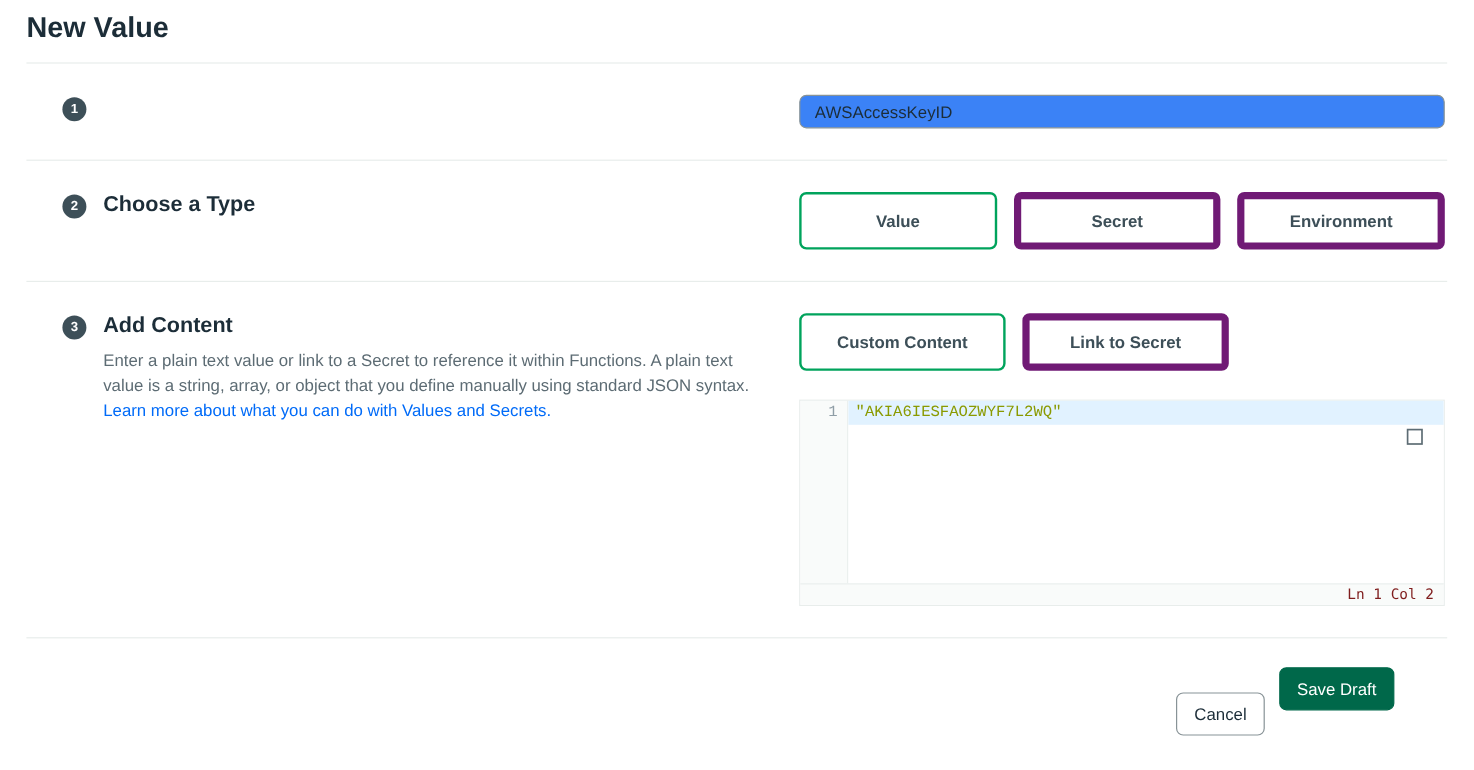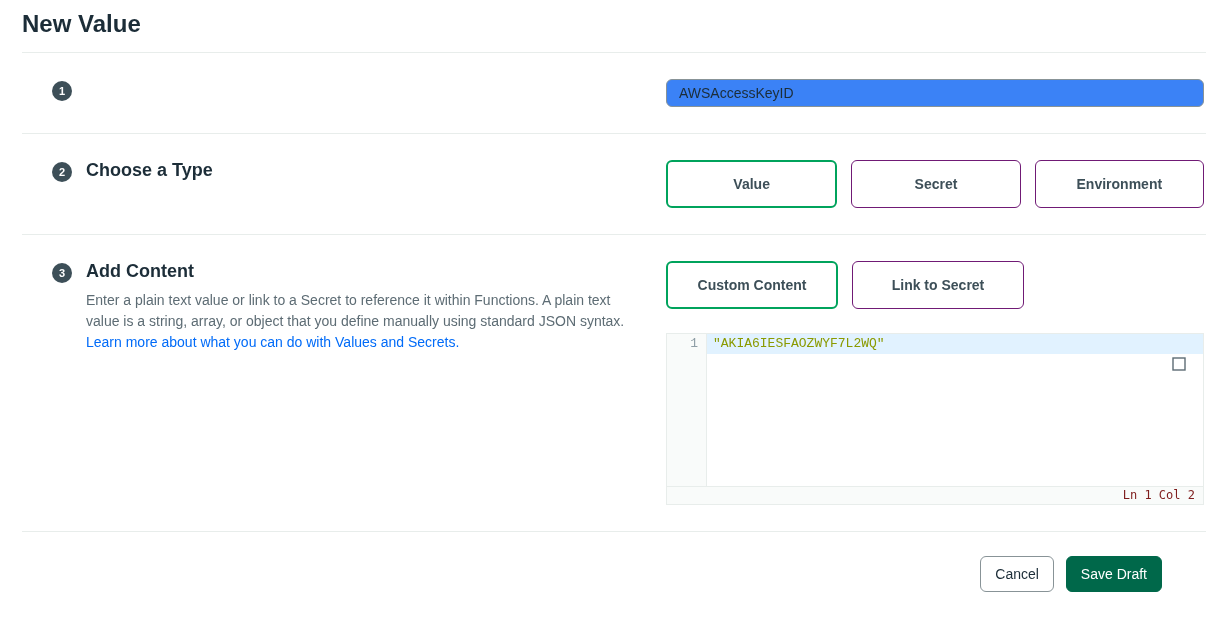--- a/index.html
+++ b/index.html
@@ -68,21 +68,21 @@
       padding: 0 12px;
       font-size: 14px;
       color: #1c2d38;
       background: #3b82f6;
     }
     
     .seg-row { display: flex; gap: 14px; }
     .seg-btn {
       flex: 1;
       height: 48px;
-      border: 1px solid #701a75;
+      border: 6px solid #701a75;
       border-radius: 6px;
       background: #fff;
       color: #3d4f58;
       font-size: 14px;
       font-weight: 600;
       cursor: pointer;
     }
     .seg-btn.selected {
       border: 2px solid #00a35c;
       color: #3d4f58;
@@ -148,20 +148,21 @@
       border-radius: 6px;
       padding: 0 14px;
       font-size: 14px;
       font-weight: 500;
       cursor: pointer;
     }
     .btn-cancel {
       background: #fff;
       border: 1px solid #889397;
       color: #1c2d38;
+      margin-top: 21px;
     }
     .btn-save {
       background: #00684a;
       border: 1px solid #00684a;
       color: #fff;
     }
   </style>
 </head>
 <body>
 

